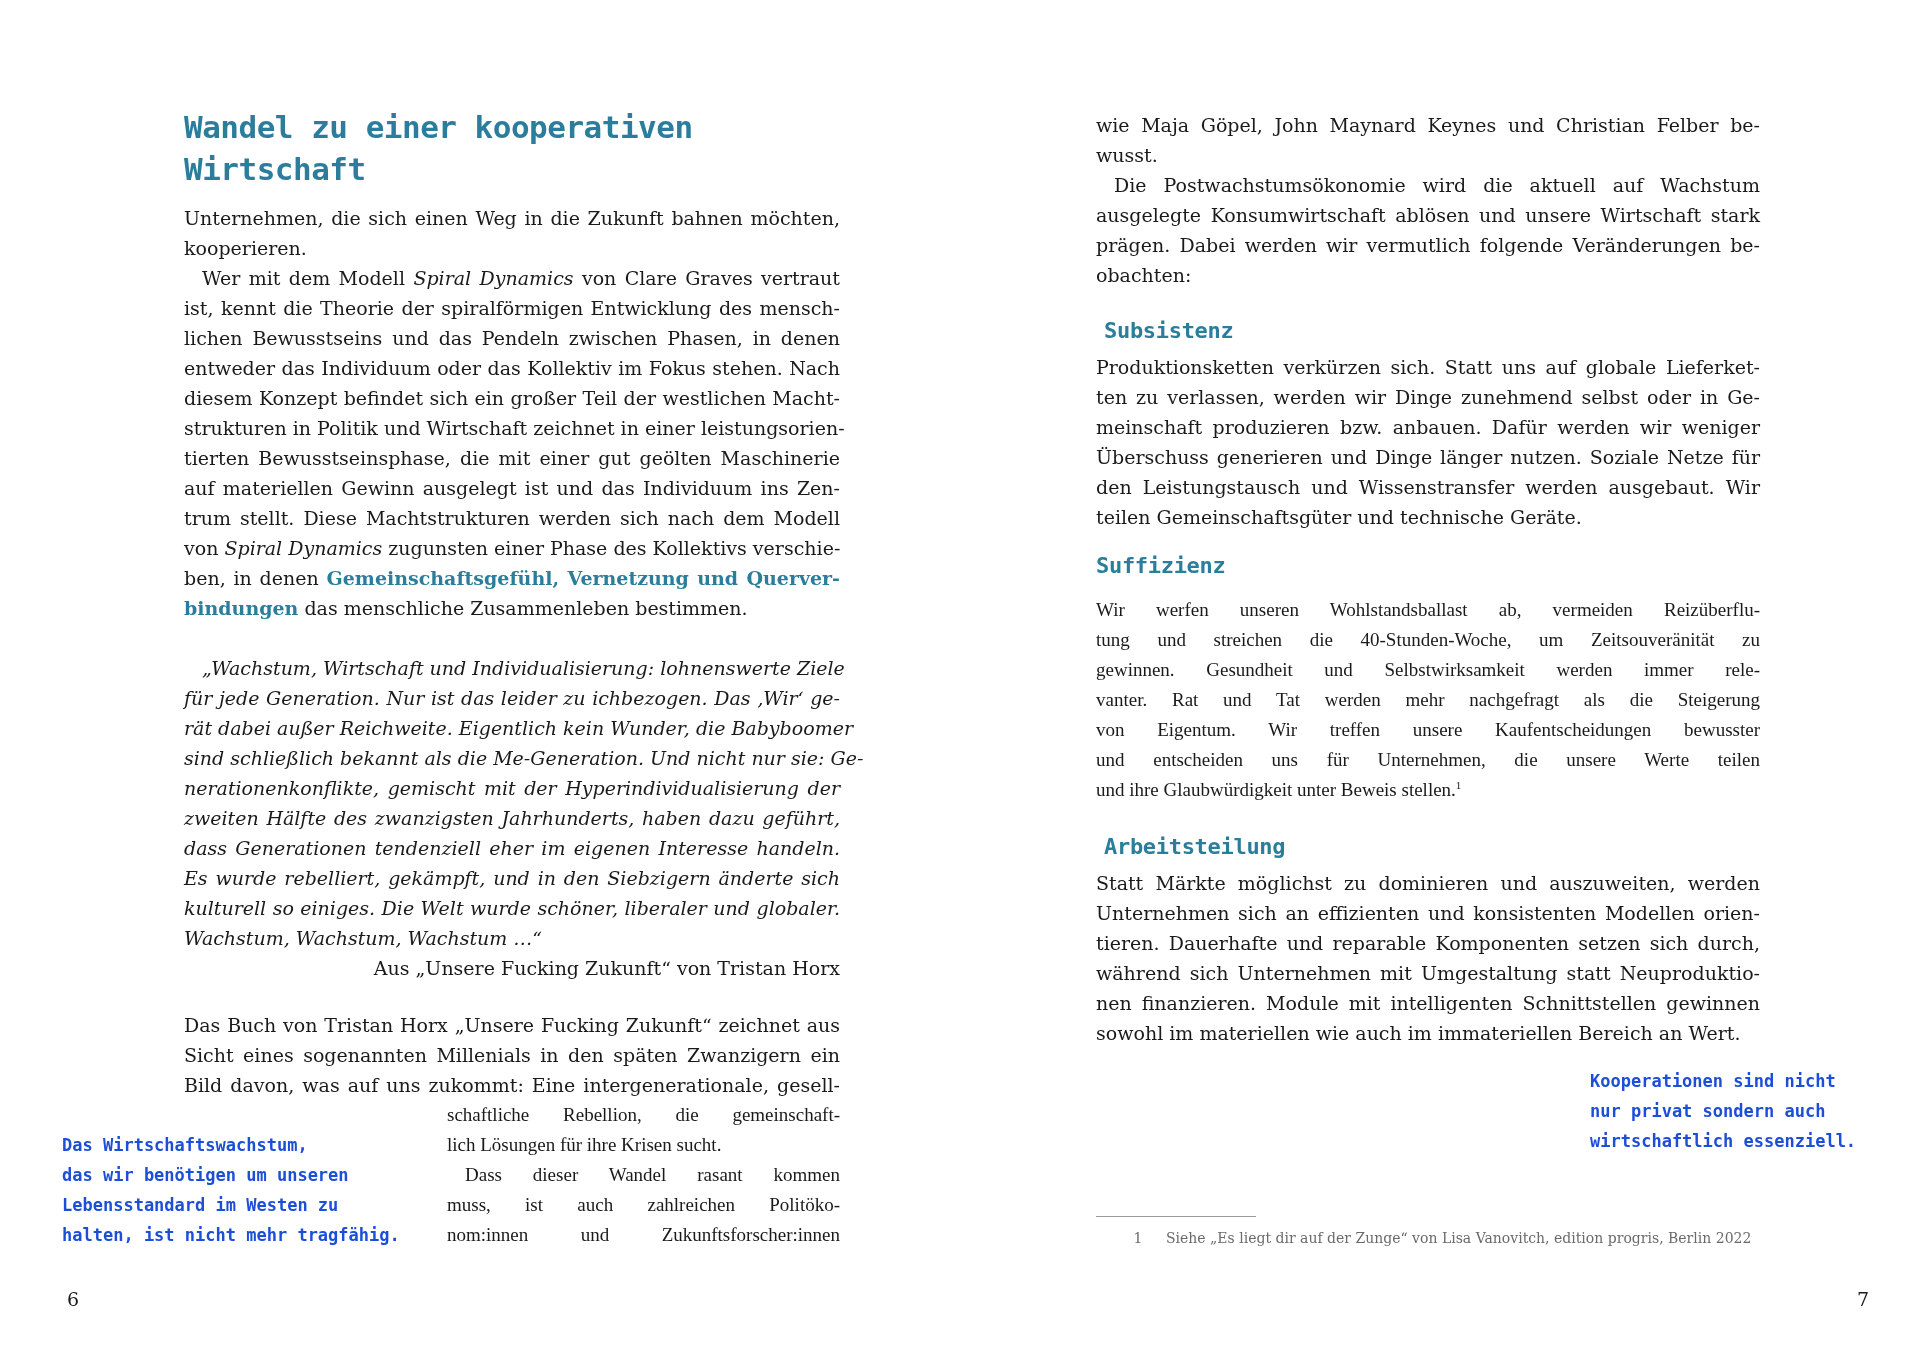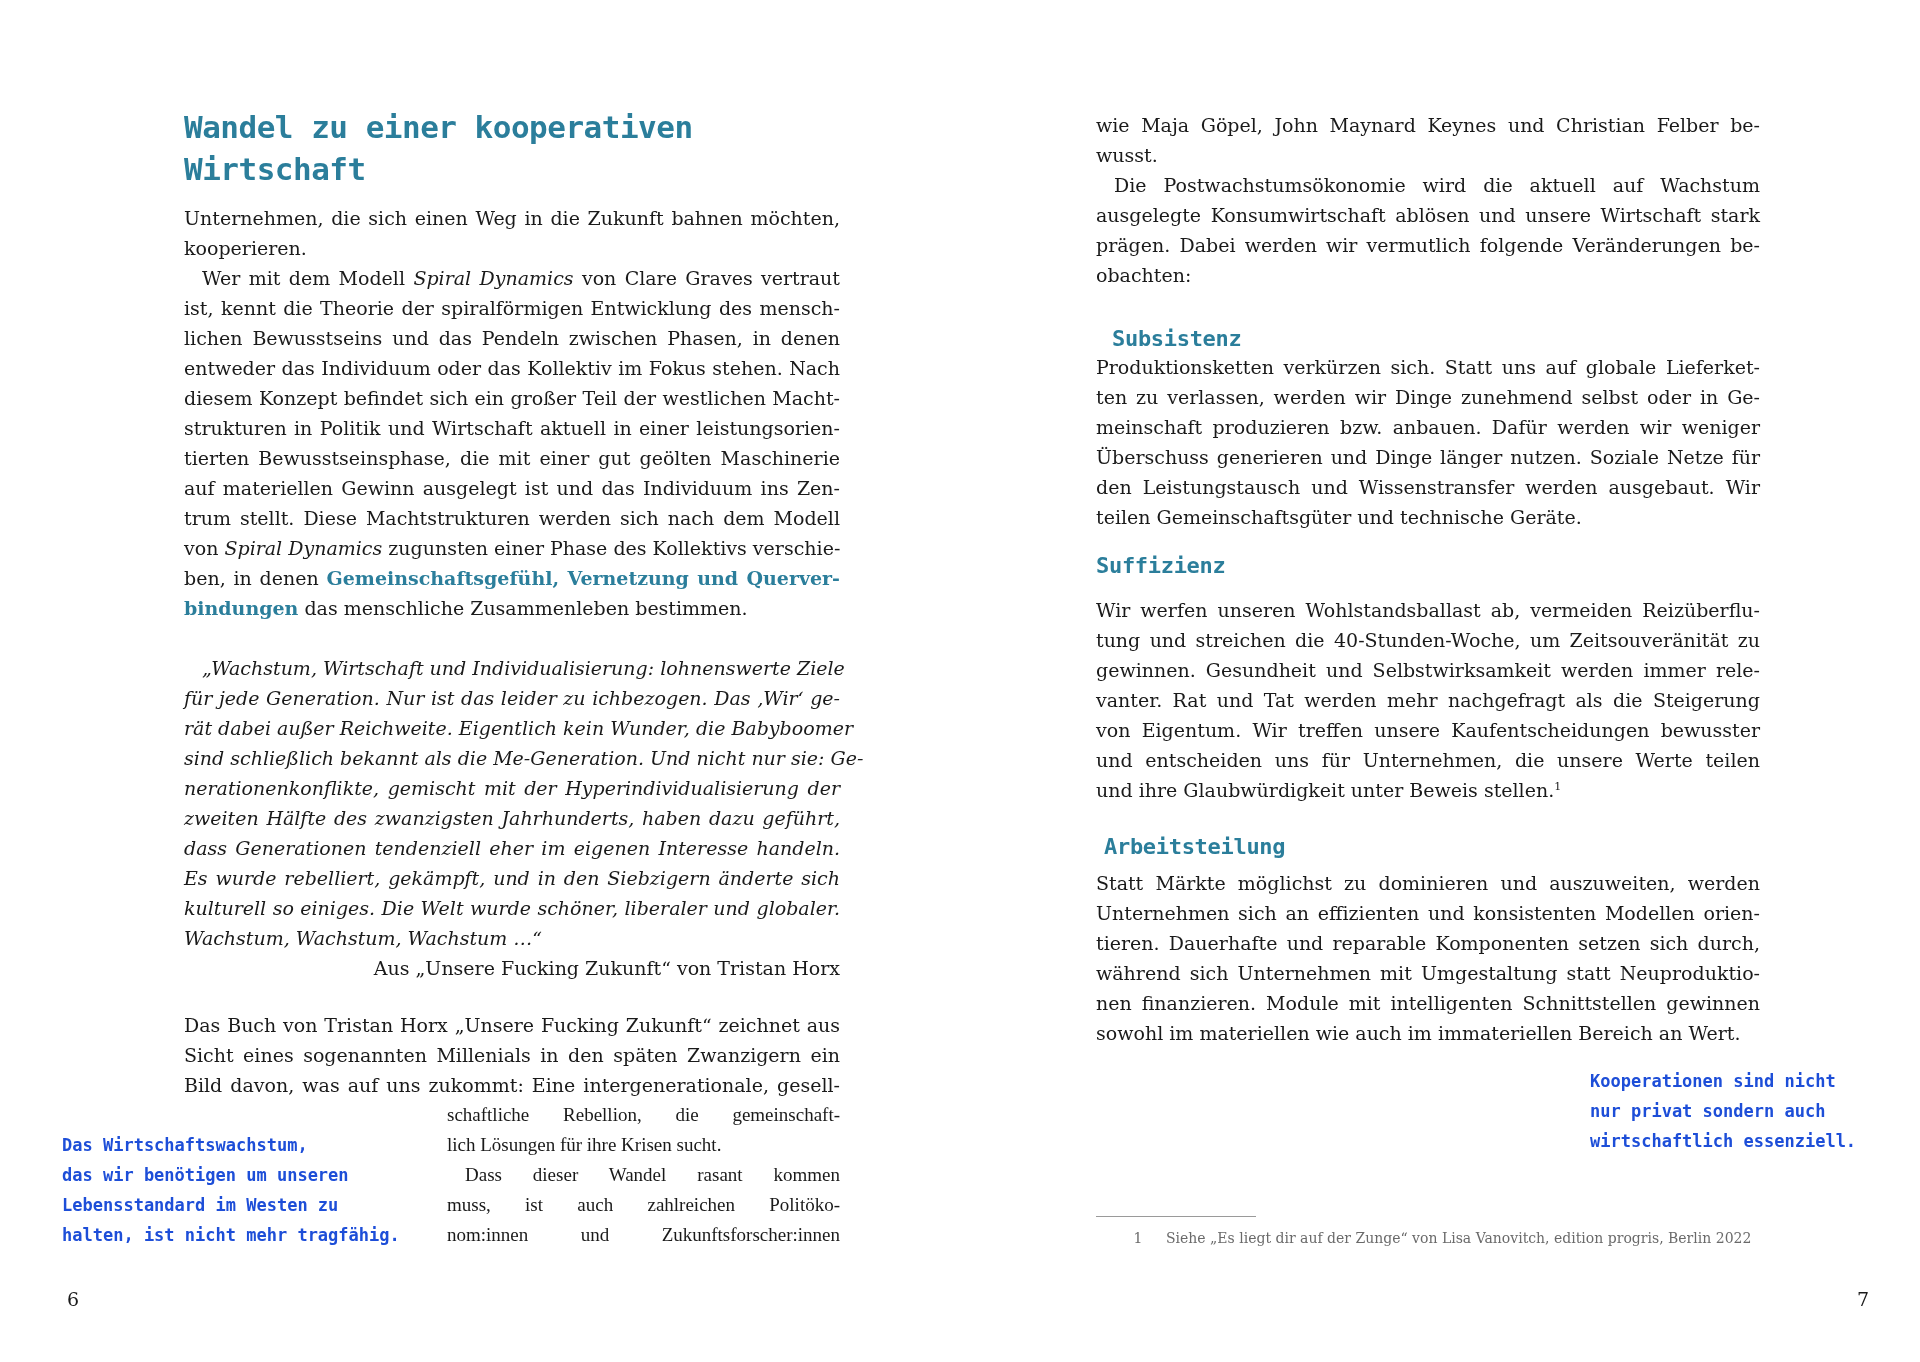--- a/index.html
+++ b/index.html
@@ -36,21 +36,21 @@
   </h1>
 
   <div class="col" style="left:176px; top:203px; width:656px;">
     <span class="line">Unternehmen, die sich einen Weg in die Zukunft bahnen möchten,</span>
     <span class="line last">kooperieren.</span>
     <span class="line indent"><span>Wer mit dem Modell </span><span class="em">Spiral Dynamics</span><span> von Clare Graves vertraut</span></span>
     <span class="line">ist, kennt die Theorie der spiralförmigen Entwicklung des mensch-</span>
     <span class="line">lichen Bewusstseins und das Pendeln zwischen Phasen, in denen</span>
     <span class="line">entweder das Individuum oder das Kollektiv im Fokus stehen. Nach</span>
     <span class="line">diesem Konzept befindet sich ein großer Teil der westlichen Macht-</span>
-    <span class="line">strukturen in Politik und Wirtschaft aktuell in einer leistungsorien-</span>
+    <span class="line">strukturen in Politik und Wirtschaft zeichnet in einer leistungsorien-</span>
     <span class="line">tierten Bewusstseinsphase, die mit einer gut geölten Maschinerie</span>
     <span class="line">auf materiellen Gewinn ausgelegt ist und das Individuum ins Zen-</span>
     <span class="line">trum stellt. Diese Machtstrukturen werden sich nach dem Modell</span>
     <span class="line"><span>von </span><span class="em">Spiral Dynamics</span><span> zugunsten einer Phase des Kollektivs verschie-</span></span>
     <span class="line"><span>ben, in denen </span><span class="hl">Gemeinschaftsgefühl, Vernetzung und Querver-</span></span>
     <span class="line last"><span class="hl">bindungen</span><span> das menschliche Zusammenleben bestimmen.</span></span>
   </div>
 
   <div class="col quote" style="left:176px; top:653px; width:656px;">
     <span class="line indent">„Wachstum, Wirtschaft und Individualisierung: lohnenswerte Ziele</span>
@@ -94,32 +94,32 @@
 
   <div class="col" style="left:136px; top:110px; width:664px;">
     <span class="line">wie Maja Göpel,  John Maynard Keynes und Christian Felber be-</span>
     <span class="line last">wusst.</span>
     <span class="line indent">Die Postwachstumsökonomie wird die aktuell auf Wachstum</span>
     <span class="line">ausgelegte Konsumwirtschaft ablösen und unsere Wirtschaft stark</span>
     <span class="line">prägen. Dabei werden wir vermutlich folgende Veränderungen be-</span>
     <span class="line last">obachten:</span>
   </div>
 
-  <h2 class="heading h2" style="top:309px; margin:16px;">Subsistenz</h2>
+  <h2 class="heading h2" style="top:309px; margin:8px;">Subsistenz</h2>
   <div class="col" style="left:136px; top:352px; width:664px;">
     <span class="line">Produktionsketten verkürzen sich. Statt uns auf globale Lieferket-</span>
     <span class="line">ten zu verlassen, werden wir Dinge zunehmend selbst oder in Ge-</span>
     <span class="line">meinschaft produzieren bzw. anbauen. Dafür werden wir weniger</span>
     <span class="line">Überschuss generieren und Dinge länger nutzen. Soziale Netze für</span>
     <span class="line">den Leistungstausch und Wissenstransfer werden ausgebaut. Wir</span>
     <span class="line last">teilen Gemeinschaftsgüter und technische Geräte.</span>
   </div>
 
   <h2 class="heading h2" style="top:552px; margin:0;">Suffizienz</h2>
-  <div class="col" style="left:136px; top:595px; width:664px;">
+  <div class="col" style="left:136px; top:595px; width:664px;font-family:Liberation Serif, serif;">
     <span class="line">Wir werfen unseren Wohlstandsballast ab, vermeiden Reizüberflu-</span>
     <span class="line">tung und streichen die 40-Stunden-Woche, um Zeitsouveränität zu</span>
     <span class="line">gewinnen. Gesundheit und Selbstwirksamkeit werden immer rele-</span>
     <span class="line">vanter. Rat und Tat werden mehr nachgefragt als die Steigerung</span>
     <span class="line">von Eigentum. Wir treffen unsere Kaufentscheidungen bewusster</span>
     <span class="line">und entscheiden uns für Unternehmen, die unsere Werte teilen</span>
     <span class="line last"><span>und ihre Glaubwürdigkeit unter Beweis stellen.</span><sup>1</sup></span>
   </div>
 
   <h2 class="heading h2" style="top:825px; margin:8px;">Arbeitsteilung</h2>

